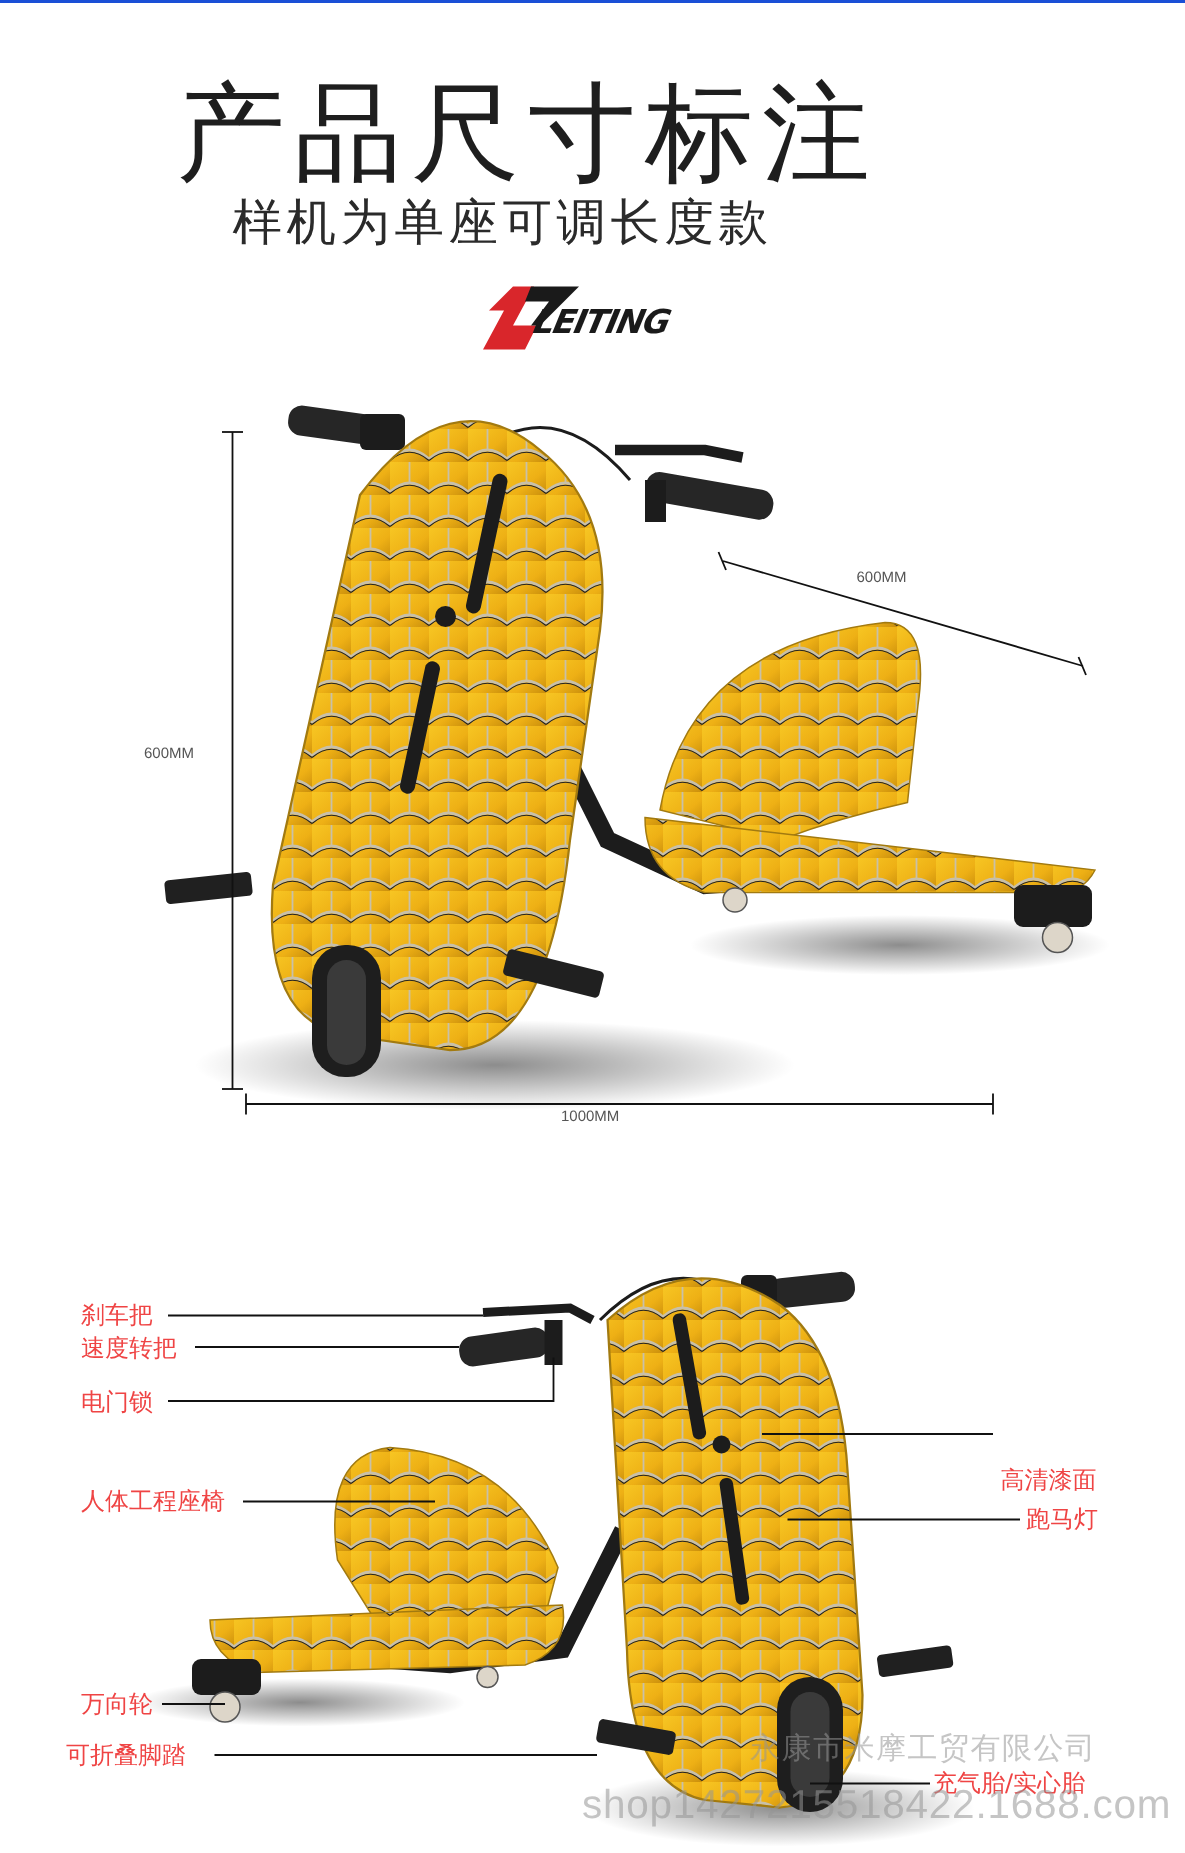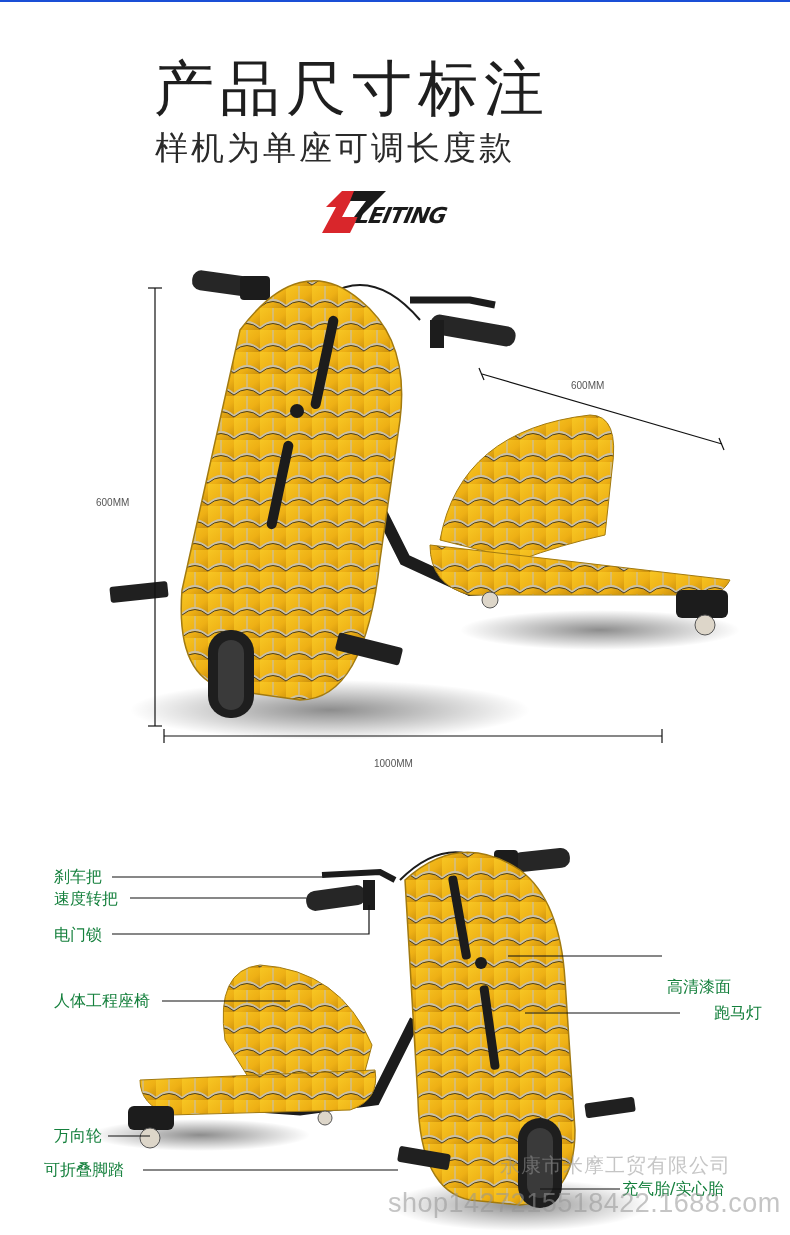--- a/index.html
+++ b/index.html
@@ -1,28 +1,28 @@
 <!DOCTYPE html>
 <html><head>
 <meta charset="utf-8">
 <style>
   html, body { margin: 0; padding: 0; background: #ffffff; }
   body { width: 790px; height: 1235px; position: relative; overflow: hidden;
          font-family: "DejaVu Sans", sans-serif; color: #222; }
   .topbar { position: absolute; left: 0; top: 0; width: 790px; height: 2px; background: #1a4fd6; }
   .title { position: absolute; left: 0; width: 704px; top: 48px; text-align: center;
-           font-size: 60px; letter-spacing: 6px; color: #1e1e1e; font-weight: 400; line-height: 80px; }
+           font-size: 72px; letter-spacing: 6px; color: #1e1e1e; font-weight: 400; line-height: 80px; }
   .subtitle { position: absolute; left: 0; width: 670px; top: 128px; text-align: center;
               font-size: 33px; letter-spacing: 3px; color: #2a2a2a; line-height: 40px; }
   .logo { position: absolute; left: 320px; top: 187px; width: 150px; height: 50px; }
   .logo-text { position: absolute; left: 36px; top: 16px; font-family: "DejaVu Sans", sans-serif;
                font-weight: bold; font-style: italic; font-size: 22px; letter-spacing: -1px; color: #1a1a1a;
                transform: skewX(-12deg); }
   .dim-label { position: absolute; font-size: 10px; color: #555; font-family: "Liberation Sans", sans-serif; }
-  .callout { position: absolute; font-size: 16px; color: #15803d; line-height: 20px; white-space: nowrap; }
+  .callout { position: absolute; font-size: 16px; color: #ef4444; line-height: 20px; white-space: nowrap; }
   .watermark-cn { position: absolute; left: 500px; top: 1152px; font-size: 20px; color: rgba(150,150,150,0.55); letter-spacing: 1px; }
   .watermark-url { position: absolute; left: 388px; top: 1188px; font-size: 27px; color: rgba(150,150,150,0.55);
                    font-family: "Liberation Sans", sans-serif; letter-spacing: 0.5px; }
   svg.scene { position: absolute; left: 0; top: 0; }
 </style>
 </head>
 <body>
 
 <div class="topbar"></div>
 
@@ -140,26 +140,26 @@
     <line x1="508" y1="956" x2="662" y2="956"></line>
     <line x1="525" y1="1013" x2="680" y2="1013"></line>
     <line x1="108" y1="1136" x2="150" y2="1136"></line>
     <line x1="143" y1="1170" x2="398" y2="1170"></line>
     <line x1="540" y1="1189" x2="620" y2="1189"></line>
   </g>
 </svg>
 
 <div class="dim-label" style="left:96px; top:497px;">600MM</div>
 <div class="dim-label" style="left:571px; top:380px;">600MM</div>
-<div class="dim-label" style="left:374px; top:758px;text-align:right;">1000MM</div>
+<div class="dim-label" style="left:374px; top:739px;text-align:right;">1000MM</div>
 
 <div class="callout" style="left:54px; top:867px;">刹车把</div>
 <div class="callout" style="left:54px; top:889px;">速度转把</div>
 <div class="callout" style="left:54px; top:925px;">电门锁</div>
 <div class="callout" style="left:54px; top:991px;">人体工程座椅</div>
 <div class="callout" style="left:54px; top:1126px;">万向轮</div>
 <div class="callout" style="left:44px; top:1160px;">可折叠脚踏</div>
 <div class="callout" style="left:667px; top:964px;margin-top:13px;">高清漆面</div>
-<div class="callout" style="left:684px; top:1003px;margin-left:30px;">跑马灯</div>
+<div class="callout" style="left:684px; top:1003px;">跑马灯</div>
 <div class="callout" style="left:622px; top:1179px;">充气胎/实心胎</div>
 
 <div class="watermark-cn">永康市米摩工贸有限公司</div>
 <div class="watermark-url">shop1427215518422.1688.com</div>
 
 </body></html>

